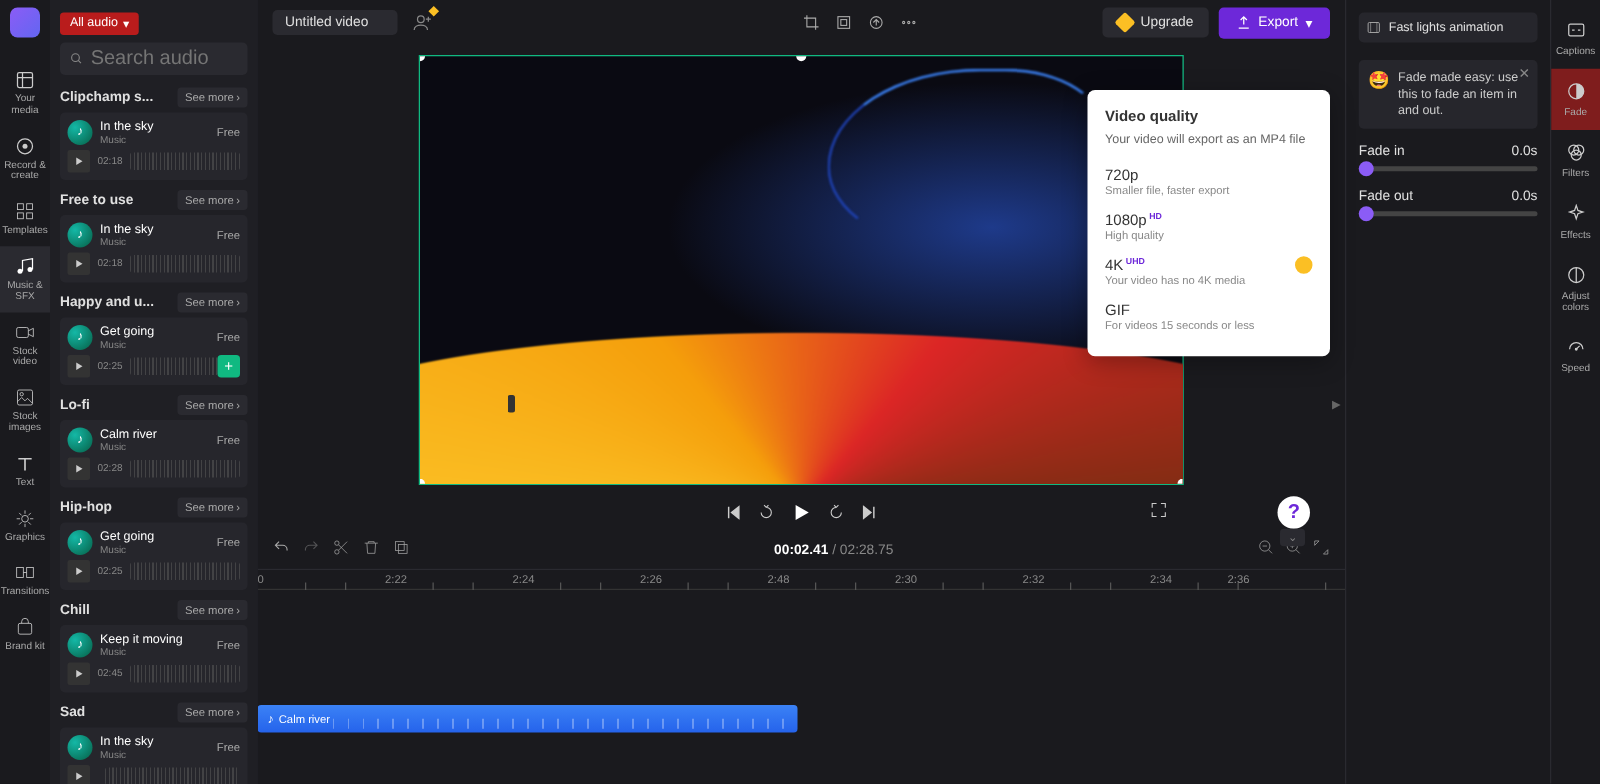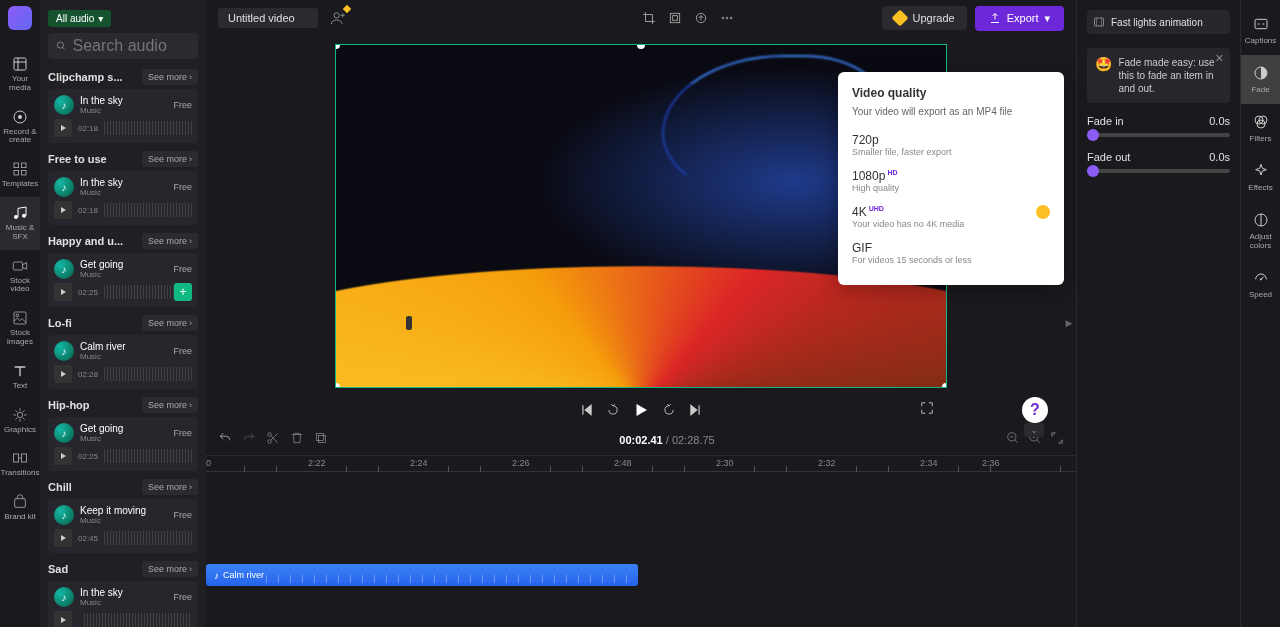--- a/index.html
+++ b/index.html
@@ -6,21 +6,21 @@
 body { background: #1a1a1e; color: #e0e0e0; width: 1280px; height: 627px; overflow: hidden; display: flex; }
 .nav-rail { width: 40px; background: #1a1a1e; display: flex; flex-direction: column; align-items: center; padding-top: 6px; }
 .logo { width: 24px; height: 24px; background: linear-gradient(135deg, #8b5cf6, #6366f1); border-radius: 6px; margin-bottom: 18px; }
 .nav-item { display: flex; flex-direction: column; align-items: center; padding: 8px 0; cursor: pointer; width: 100%; }
 .nav-item.active { background: #2a2a30; }
 .nav-icon { width: 16px; height: 16px; fill: #ccc; }
 .nav-label { font-size: 8px; color: #aaa; margin-top: 3px; text-align: center; line-height: 1.1; }
 .audio-panel { width: 166px; background: #1f1f24; padding: 8px; overflow-y: auto; }
 .audio-panel::-webkit-scrollbar { width: 4px; }
 .audio-panel::-webkit-scrollbar-thumb { background: #444; }
-.audio-filter { background: #14532d; color: #fff; font-size: 10px; padding: 3px 8px; border-radius: 3px; display: inline-flex; align-items: center; gap: 4px; margin-bottom: 6px; }
+.audio-filter { background: #b91c1c; color: #fff; font-size: 10px; padding: 3px 8px; border-radius: 3px; display: inline-flex; align-items: center; gap: 4px; margin-bottom: 6px; }
 .search-box { display: flex; align-items: center; background: #2a2a30; border-radius: 4px; padding: 4px 8px; margin-bottom: 10px; }
 .search-box input { background: transparent; border: none; color: #ccc; font-size: 16px; outline: none; width: 100%; }
 .search-icon { width: 12px; height: 12px; fill: #888; margin-right: 6px; }
 .cat-header { display: flex; justify-content: space-between; align-items: center; margin: 8px 0 4px; }
 .cat-title { font-size: 11px; font-weight: 600; color: #e0e0e0; max-width: 80px; overflow: hidden; text-overflow: ellipsis; white-space: nowrap; }
 .see-more { background: #2a2a30; font-size: 9px; color: #aaa; padding: 3px 6px; border-radius: 3px; display: flex; align-items: center; gap: 2px; cursor: pointer; }
 .track { background: #26262c; border-radius: 4px; padding: 6px; margin-bottom: 4px; }
 .track-top { display: flex; align-items: center; gap: 6px; }
 .track-art { width: 20px; height: 20px; border-radius: 50%; background: radial-gradient(circle at 30% 30%, #14b8a6, #065f46); display: flex; align-items: center; justify-content: center; position: relative; }
 .track-art::after { content: '♪'; color: #fff; font-size: 10px; }
@@ -69,41 +69,41 @@
 .time-tot { color: #888; }
 .zoom-ctrl { margin-left: auto; display: flex; gap: 8px; }
 .timeline { height: 172px; background: #1a1a1e; position: relative; border-top: 1px solid #2a2a30; }
 .ruler { height: 16px; position: relative; border-bottom: 1px solid #333; font-size: 9px; color: #888; }
 .ruler-mark { position: absolute; top: 2px; }
 .ruler-tick { position: absolute; top: 10px; width: 1px; height: 6px; background: #555; }
 .tl-tracks { position: relative; height: 140px; }
 .audio-clip { position: absolute; top: 92px; left: 0; width: 432px; height: 22px; background: linear-gradient(#3b82f6, #2563eb); border-radius: 3px; display: flex; align-items: center; padding: 0 8px; font-size: 9px; color: #fff; gap: 4px; }
 .audio-clip::before { content: '♪'; font-size: 10px; }
 .wave-line { position: absolute; left: 60px; right: 10px; top: 50%; height: 8px; background: repeating-linear-gradient(90deg, rgba(255,255,255,0.3) 0 1px, transparent 1px 12px); }
-.export-popup { position: absolute; top: 36px; right: 12px; width: 226px; background: #fff; border-radius: 6px; padding: 14px; z-index: 50; box-shadow: 0 4px 20px rgba(0,0,0,0.3); }
+.export-popup { position: absolute; top: 36px; right: 12px; width: 194px; background: #fff; border-radius: 6px; padding: 14px; z-index: 50; box-shadow: 0 4px 20px rgba(0,0,0,0.3); }
 .ep-title { font-size: 12px; font-weight: 600; color: #333; margin-bottom: 6px; }
 .ep-sub { font-size: 10px; color: #666; margin-bottom: 10px; }
 .ep-option { padding: 6px 0; cursor: pointer; position: relative; }
 .ep-opt-title { font-size: 12px; color: #333; font-weight: 500; }
 .ep-opt-sub { font-size: 9px; color: #888; }
 .ep-badge { font-size: 7px; font-weight: bold; color: #6d28d9; vertical-align: super; margin-left: 2px; }
 .ep-premium { position: absolute; right: 0; top: 6px; width: 14px; height: 14px; background: #fbbf24; border-radius: 50%; transform: rotate(45deg); }
 .right-panel { width: 164px; background: #1a1a1e; padding: 10px; border-left: 1px solid #2a2a30; position: relative; }
 .rp-header { display: flex; align-items: center; gap: 6px; background: #26262c; padding: 6px; border-radius: 4px; margin-bottom: 14px; position: relative; }
 .tip-box { background: #26262c; padding: 8px; border-radius: 4px; margin-bottom: 12px; position: relative; display: flex; gap: 6px; }
 .tip-emoji { font-size: 14px; }
 .tip-text { font-size: 10px; color: #ccc; line-height: 1.3; }
 .tip-close { position: absolute; top: 4px; right: 6px; color: #888; cursor: pointer; font-size: 11px; }
 .slider-group { margin-bottom: 14px; }
 .slider-label { display: flex; justify-content: space-between; font-size: 11px; margin-bottom: 6px; }
 .slider { width: 100%; height: 4px; background: #444; border-radius: 2px; position: relative; cursor: pointer; }
 .slider::after { content: ''; position: absolute; left: 0; top: -4px; width: 12px; height: 12px; background: #8b5cf6; border-radius: 50%; }
 .tool-rail { width: 40px; background: #1a1a1e; display: flex; flex-direction: column; align-items: center; padding-top: 6px; border-left: 1px solid #2a2a30; }
 .tool-rail-item { display: flex; flex-direction: column; align-items: center; padding: 10px 0; cursor: pointer; width: 100%; }
-.tool-rail-item.active { background: #404040; }
+.tool-rail-item.active { background: #7f1d1d; }
 .tool-rail-icon { width: 16px; height: 16px; fill: none; stroke: #ccc; stroke-width: 1.5; }
 .tool-rail-label { font-size: 8px; color: #aaa; margin-top: 4px; text-align: center; }
 .drag-handle { position: absolute; left: 200px; top: 316px; width: 6px; height: 14px; background: #333; border-radius: 2px; cursor: pointer; }
 .scroll-arrow { position: absolute; top: 316px; width: 10px; height: 14px; display: flex; align-items: center; justify-content: center; color: #666; font-size: 9px; cursor: pointer; }
 </style>
 </head>
 <body>
 
 <div class="nav-rail">
   <div class="logo"></div>

